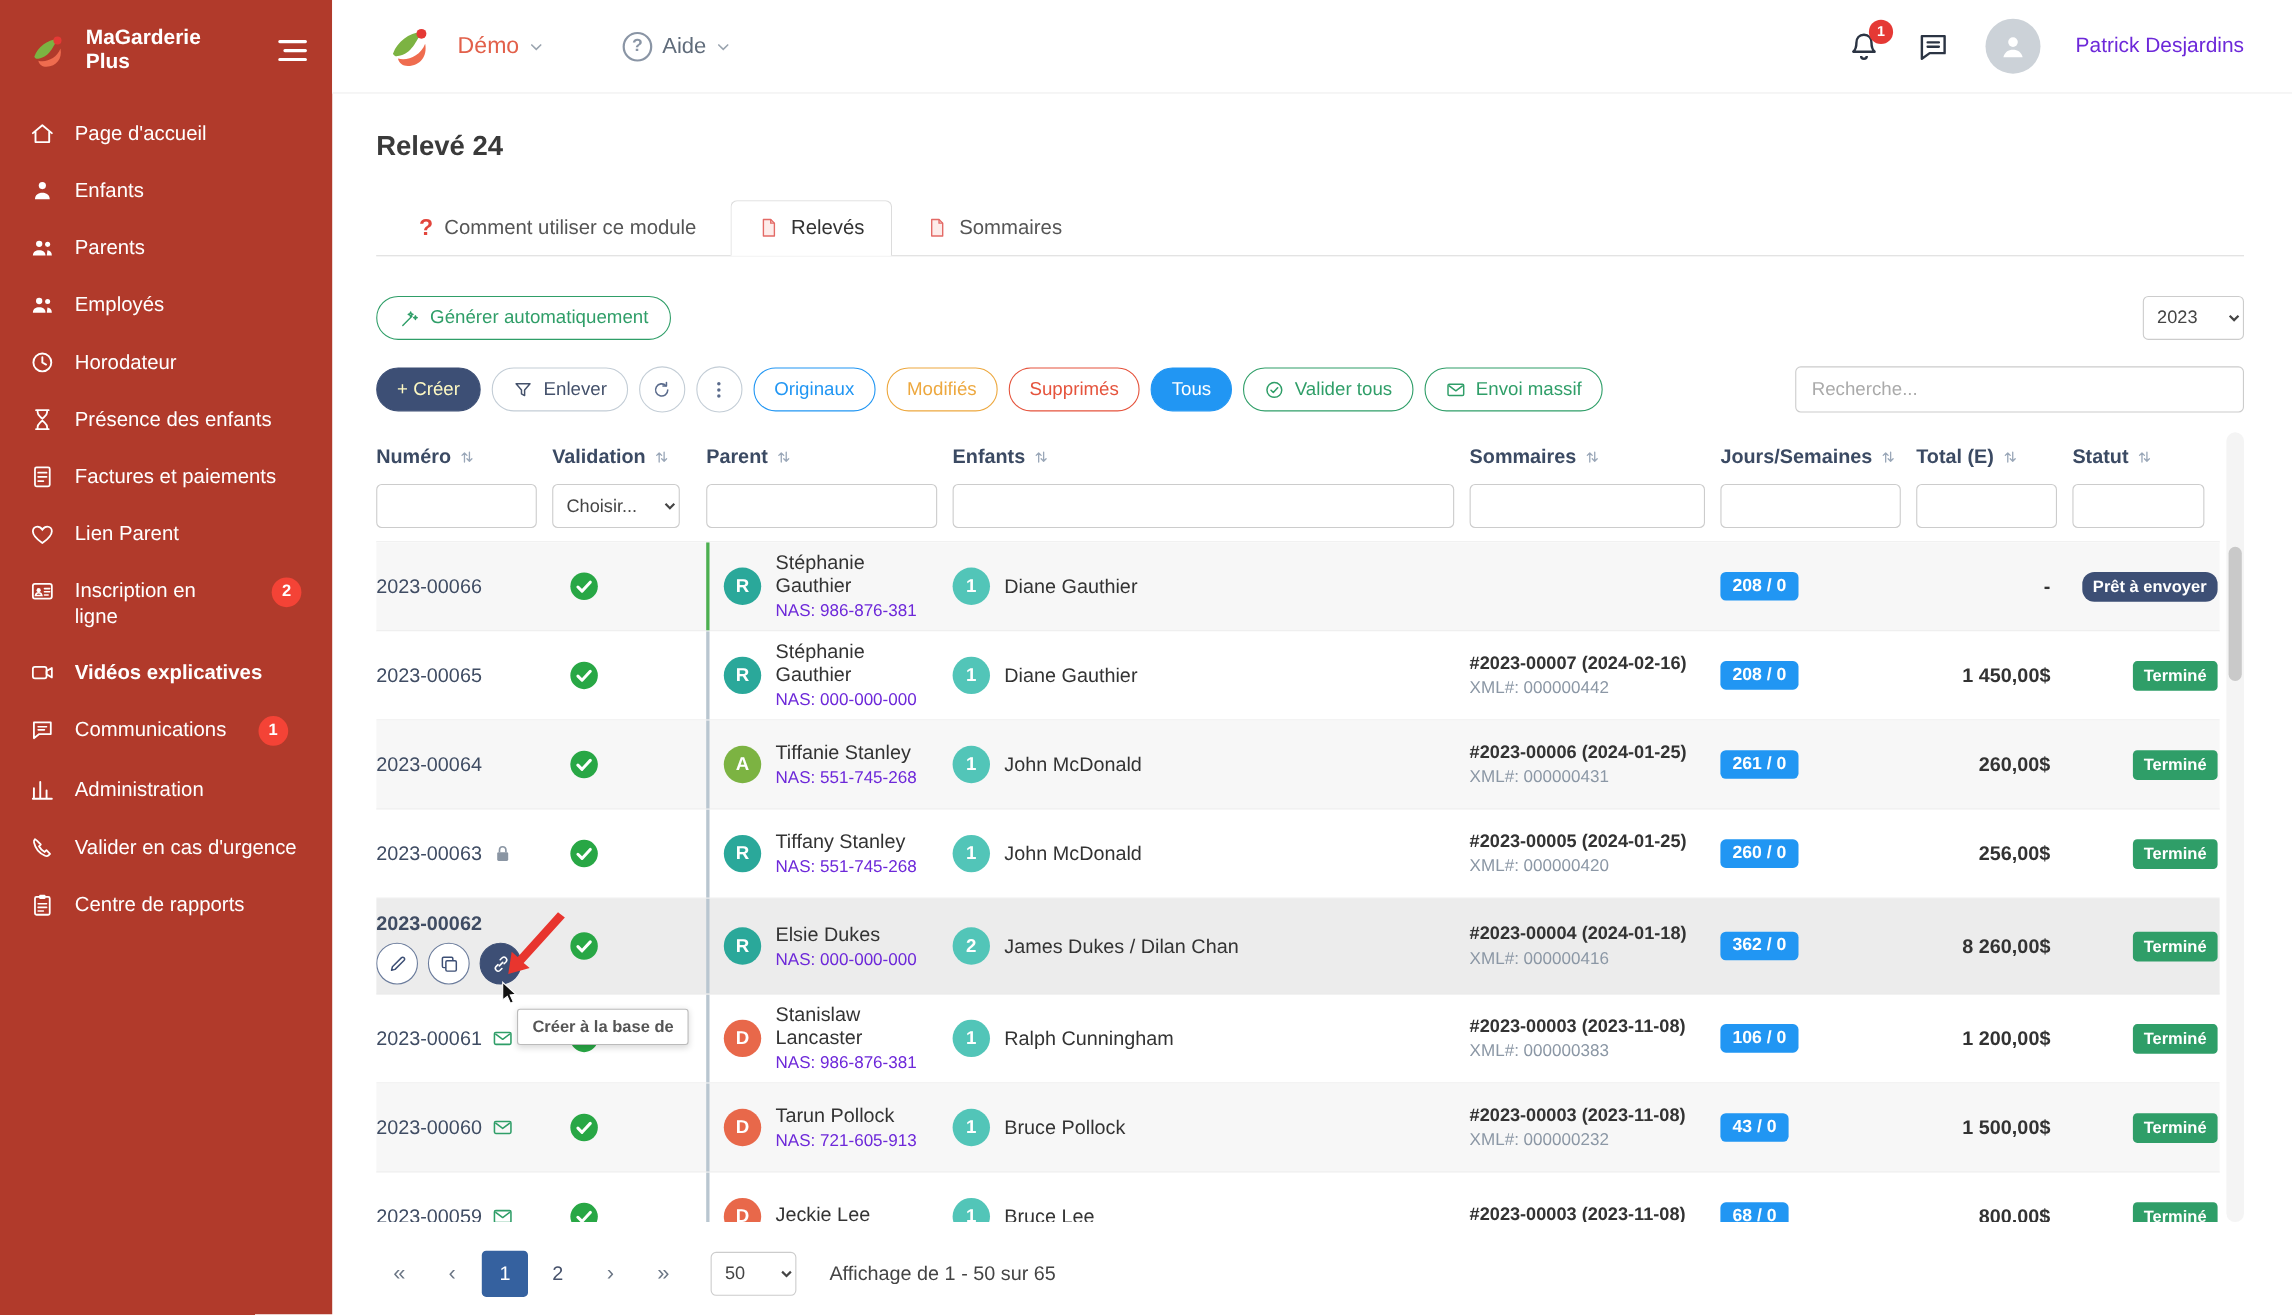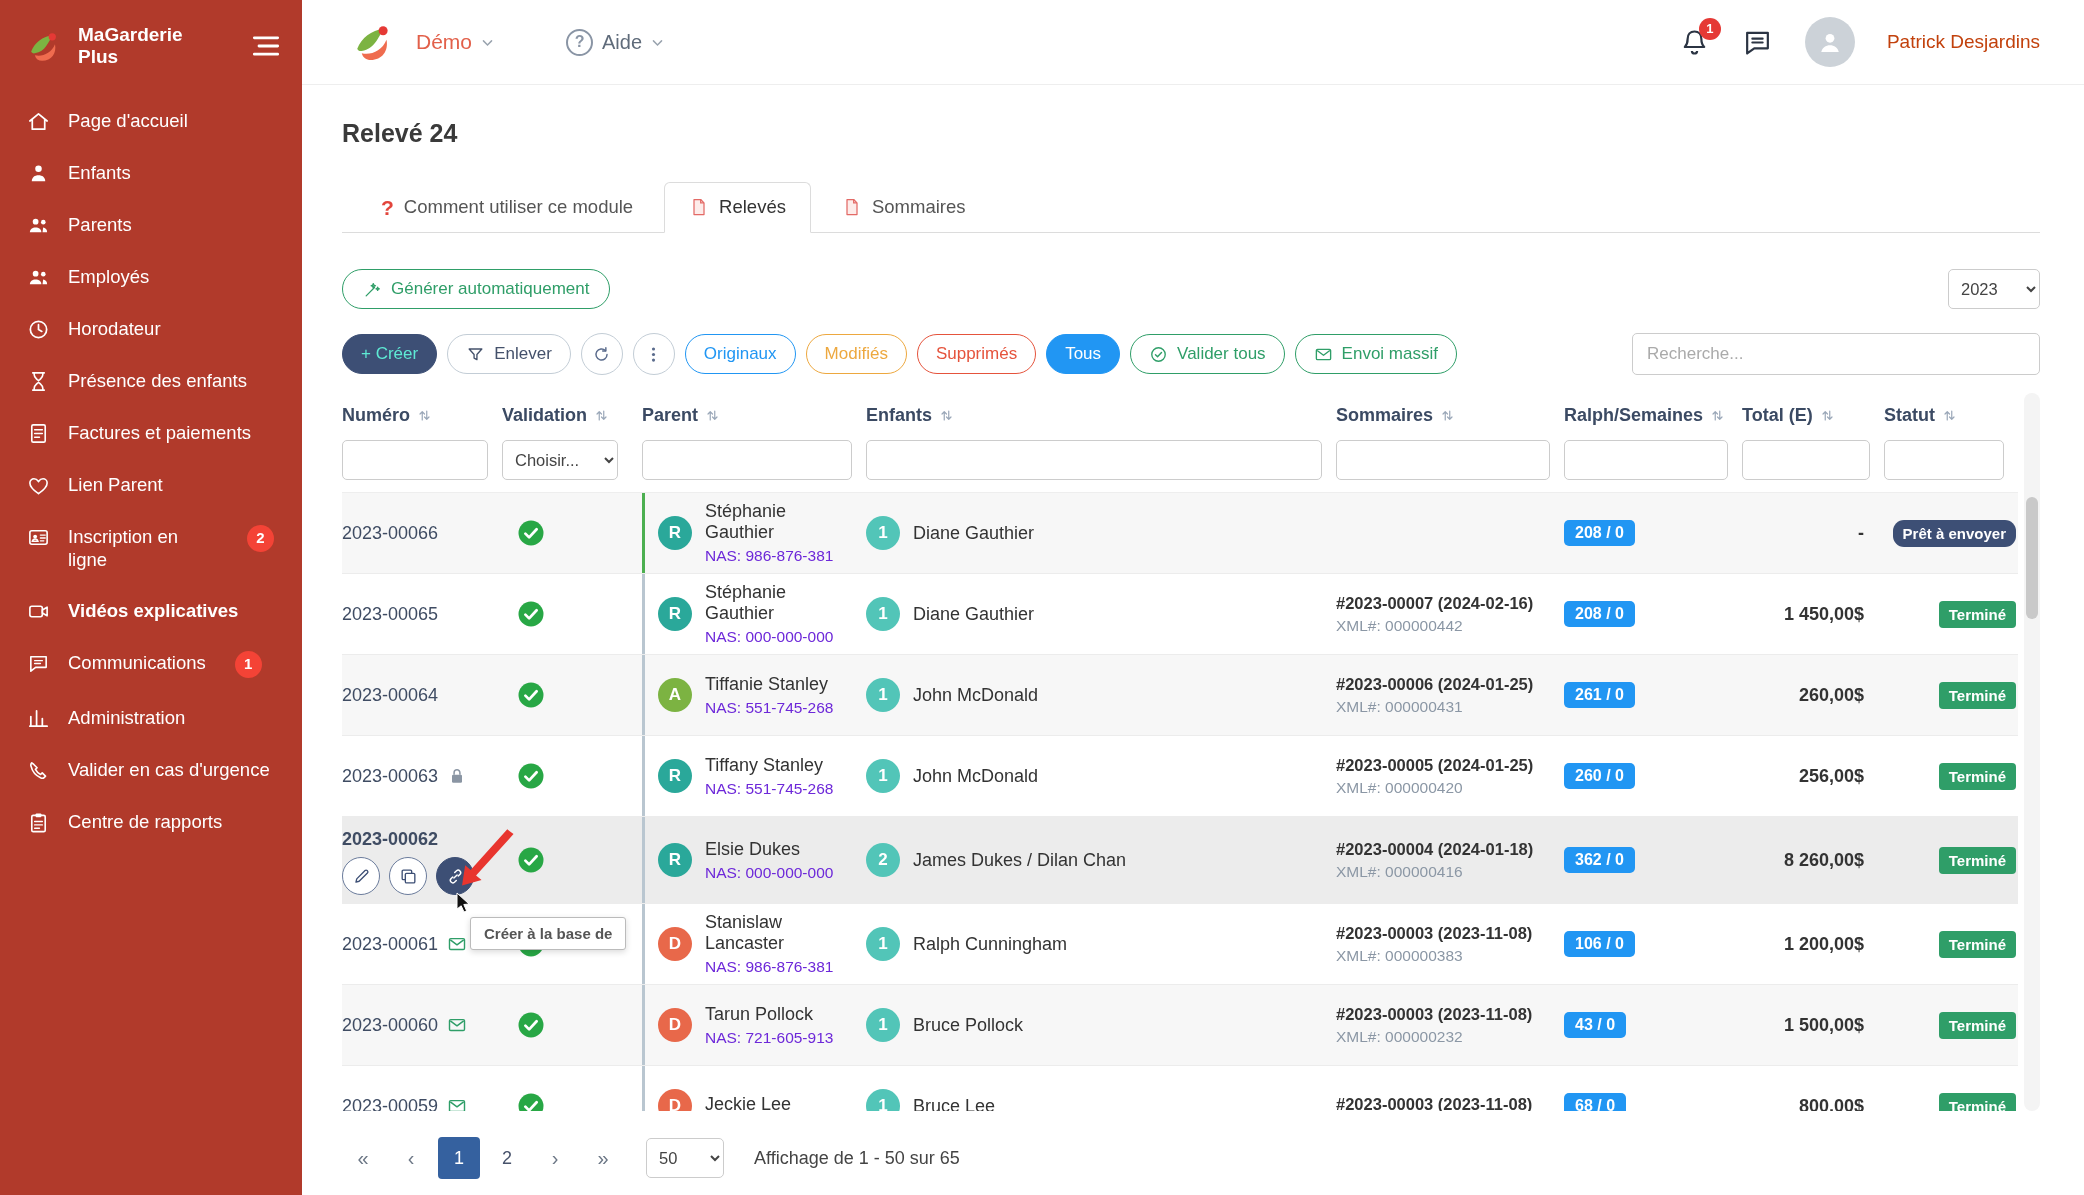--- a/index.html
+++ b/index.html
@@ -32,21 +32,21 @@
   .caret { color:#9aa4af; }
   .caret svg { width:13px; height:13px; }
   .help-menu { display:flex; align-items:center; gap:9px; margin-left:72px; font-size:20px; color:#5f6b7a; cursor:pointer; }
   .q-icon { width:27px; height:27px; border:2px solid #8a95a5; border-radius:50%; display:flex; align-items:center; justify-content:center; font-size:16px; font-weight:bold; color:#8a95a5; }
   .tb-right { margin-left:auto; display:flex; align-items:center; gap:32px; }
   .icon-btn { position:relative; color:#2b3443; cursor:pointer; }
   .icon-btn svg { width:31px; height:31px; }
   .notif-badge { position:absolute; top:-9px; right:-11px; background:#e53935; color:#fff; font-size:13px; font-weight:bold; min-width:22px; height:22px; border-radius:11px; display:flex; align-items:center; justify-content:center; padding:0 5px; }
   .avatar-circle { width:50px; height:50px; border-radius:50%; background:#ccd2d8; display:flex; align-items:center; justify-content:center; cursor:pointer; }
   .avatar-circle svg { width:30px; height:30px; }
-  .user-name { font-size:19px; color:#c2410c; cursor:pointer;text-align:right; }
+  .user-name { font-size:19px; color:#6d28d9; cursor:pointer;text-align:right; }
 
   .content { flex:1; padding:34px 44px 0 40px; overflow:hidden; }
   .page-title { font-size:25px; font-weight:bold; color:#3a3a3a; }
 
   
   .tabs { display:flex; align-items:flex-end; gap:6px; margin-top:34px; border-bottom:1px solid #dcdcdc; padding-left:14px; }
   .tab { display:flex; align-items:center; gap:10px; padding:13px 24px 14px; font-size:18.5px; color:#555; cursor:pointer; border:1px solid transparent; border-radius:6px 6px 0 0; margin-bottom:-1px; }
   .tab.active { background:#fff; border-color:#dcdcdc; border-bottom-color:#fff; color:#333; }
   .tab-icon svg { width:20px; height:20px; }
   .tab-icon.q-red { color:#e2453c; font-weight:bold; font-size:21px; line-height:1; }
@@ -54,21 +54,21 @@
   
   .controls-row { display:flex; align-items:center; margin-top:36px; }
   .btn { display:inline-flex; align-items:center; gap:9px; font-size:17px; border-radius:21px; padding:9px 18px; cursor:pointer; background:#fff; border:1px solid #c3cdd6; color:#44516b; white-space:nowrap; }
   .btn svg { width:19px; height:19px; }
   .btn-generate { border-color:#2f9e68; color:#2f9e68; padding:9px 20px; }
   .year-wrap { margin-left:auto; }
   select { font-size:16.5px; height:40px; padding:0 8px; border:1px solid #ccc; border-radius:5px; background:#fff; color:#444; }
   .year-wrap select { width:92px; }
 
   .toolbar { display:flex; align-items:center; gap:10px; margin-top:24px; }
-  .btn-navy { background:#3d4f75; border-color:#3d4f75; color:#5eead4; }
+  .btn-navy { background:#3d4f75; border-color:#3d4f75; color:#fef9c3; }
   .btn-icon-only { width:42px; height:42px; padding:0; justify-content:center; border-radius:50%; color:#5a6b8c; }
   #filter-pills { display:flex; gap:10px; }
   .pill-blue { color:#2196f3; border-color:#2196f3; }
   .pill-orange { color:#eda83f; border-color:#eda83f; }
   .pill-red { color:#e5533c; border-color:#e5533c; }
   .pill-blue-filled { background:#2196f3; border-color:#2196f3; color:#fff; }
   .btn-green { color:#2f9e68; border-color:#2f9e68; }
   .search-input { margin-left:auto; width:408px; height:42px; border:1px solid #ccc; border-radius:5px; padding:0 14px; font-size:17px; color:#333; background:#fff; }
   .search-input::placeholder { color:#aaa; }
 
@@ -496,21 +496,21 @@
             <div class="th">
               <span>Sommaires</span>
               <span class="sort">
                 <svg viewBox="0 0 20 20">
                   <path d="M7 16V5M7 5L4 8M7 5l3 3" stroke="currentColor" stroke-width="1.6" fill="none" stroke-linecap="round" stroke-linejoin="round"></path>
                   <path d="M13 4v11M13 15l-3-3M13 15l3-3" stroke="currentColor" stroke-width="1.6" fill="none" stroke-linecap="round" stroke-linejoin="round"></path>
                 </svg>
               </span>
             </div>
             <div class="th">
-              <span>Ralph/Semaines</span>
+              <span>Jours/Semaines</span>
               <span class="sort">
                 <svg viewBox="0 0 20 20">
                   <path d="M7 16V5M7 5L4 8M7 5l3 3" stroke="currentColor" stroke-width="1.6" fill="none" stroke-linecap="round" stroke-linejoin="round"></path>
                   <path d="M13 4v11M13 15l-3-3M13 15l3-3" stroke="currentColor" stroke-width="1.6" fill="none" stroke-linecap="round" stroke-linejoin="round"></path>
                 </svg>
               </span>
             </div>
             <div class="th">
               <span>Total (E)</span>
               <span class="sort">

